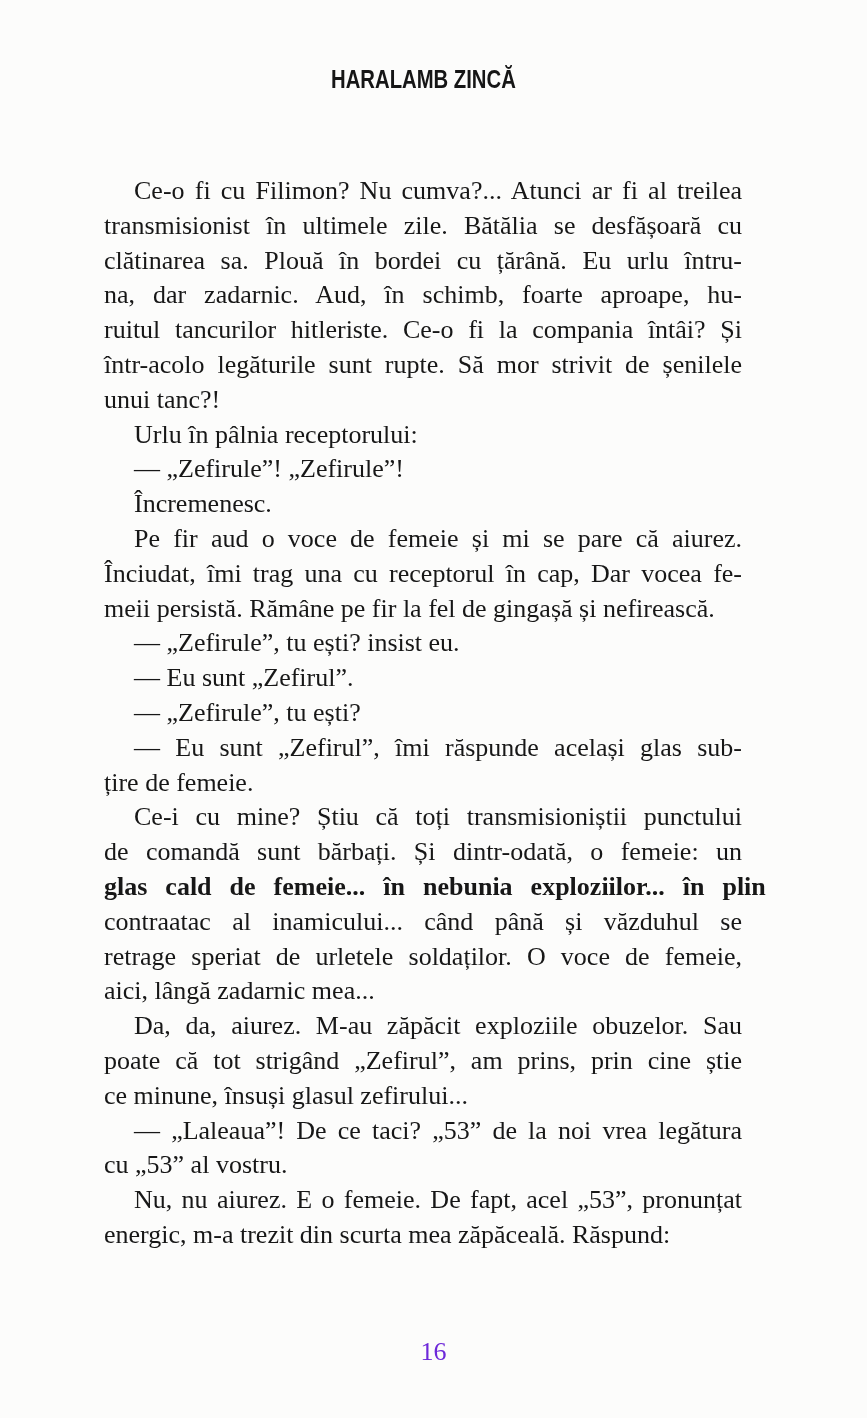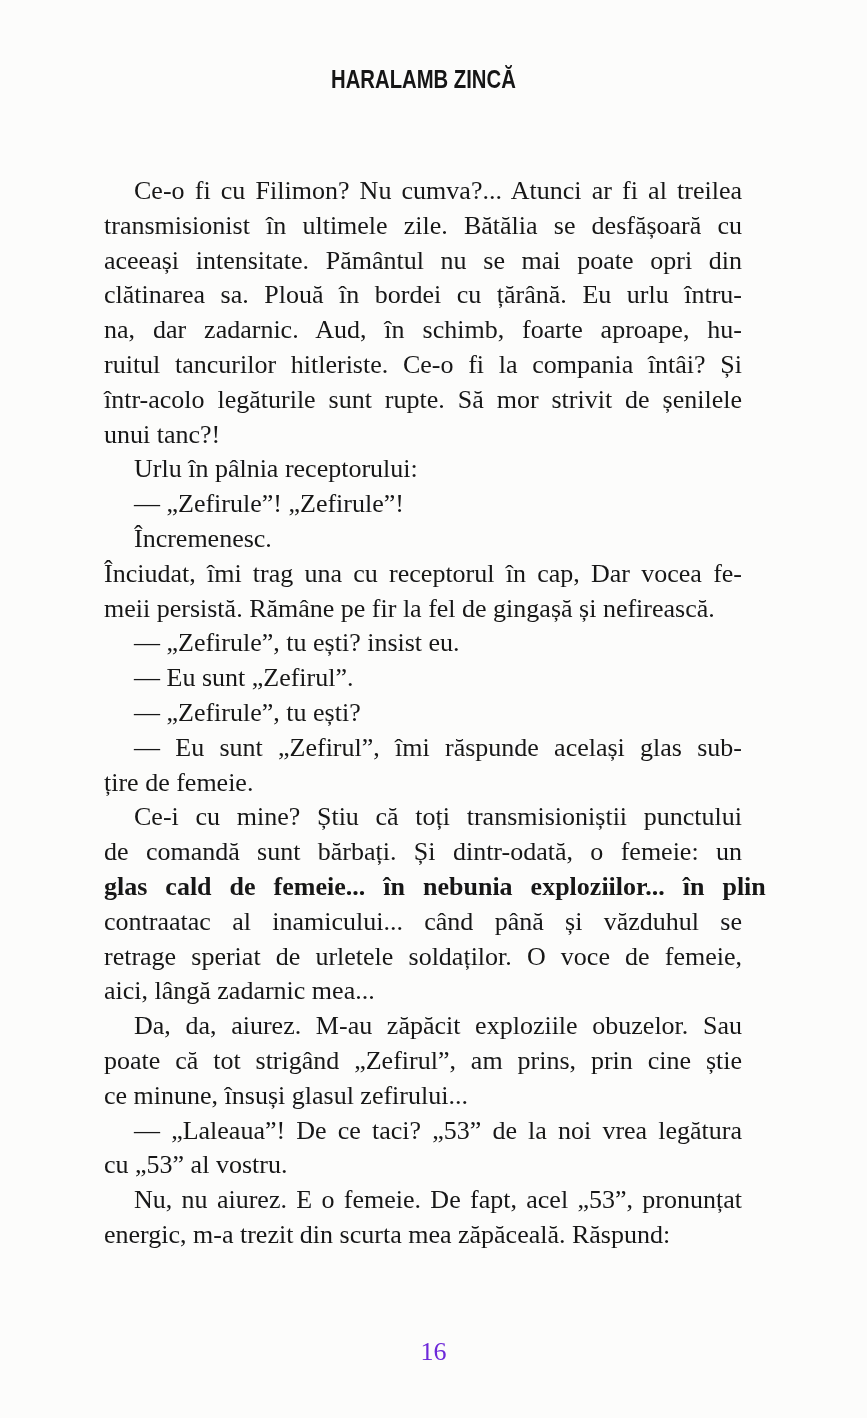--- a/index.html
+++ b/index.html
@@ -63,29 +63,29 @@
 <body>
 
 <div class="page">
   <div class="running-head">
     <span class="squeeze">HARALAMB ZINCĂ</span>
   </div>
 
   <main class="page-body">
       <div class="line indent just" style="word-spacing: 3.68906px; text-align: center;">Ce-o fi cu Filimon? Nu cumva?... Atunci ar fi al treilea</div>
       <div class="line just" style="word-spacing: 9.65848px;">transmisionist în ultimele zile. Bătălia se desfășoară cu</div>
-      <div class="line just" style="word-spacing: 10.166px;">aceeași intensitate. Pământul nu se mai poate opri din</div>
       <div class="line just" style="word-spacing: 9.03993px;">clătinarea sa. Plouă în bordei cu țărână. Eu urlu întru-</div>
       <div class="line just" style="word-spacing: 11.4355px;">na, dar zadarnic. Aud, în schimb, foarte aproape, hu-</div>
       <div class="line just" style="word-spacing: 8.17969px;">ruitul tancurilor hitleriste. Ce-o fi la compania întâi? Și</div>
       <div class="line just" style="word-spacing: 6.4375px;">într-acolo legăturile sunt rupte. Să mor strivit de șenilele</div>
       <div class="line">unui tanc?!</div>
       <div class="line indent">Urlu în pâlnia receptorului:</div>
       <div class="line indent">— „Zefirule”! „Zefirule”!</div>
       <div class="line indent">Încremenesc.</div>
+      <div class="line indent just" style="word-spacing: 6.69141px;">Pe fir aud o voce de femeie și mi se pare că aiurez.</div>
       <div class="line just" style="word-spacing: 4.75px;">Înciudat, îmi trag una cu receptorul în cap, Dar vocea fe-</div>
       <div class="line">meii persistă. Rămâne pe fir la fel de gingașă și nefirească.</div>
       <div class="line indent">— „Zefirule”, tu ești? insist eu.</div>
       <div class="line indent">— Eu sunt „Zefirul”.</div>
       <div class="line indent">— „Zefirule”, tu ești?</div>
       <div class="line indent just" style="word-spacing: 8.76172px;">— Eu sunt „Zefirul”, îmi răspunde același glas sub-</div>
       <div class="line">țire de femeie.</div>
       <div class="line indent just" style="word-spacing: 10.2076px;">Ce-i cu mine? Știu că toți transmisioniștii punctului</div>
       <div class="line just" style="word-spacing: 10.8633px;">de comandă sunt bărbați. Și dintr-odată, o femeie: un</div>
       <div class="line just" style="word-spacing: 11.5176px; font-weight: bold;">glas cald de femeie... în nebunia exploziilor... în plin</div>

